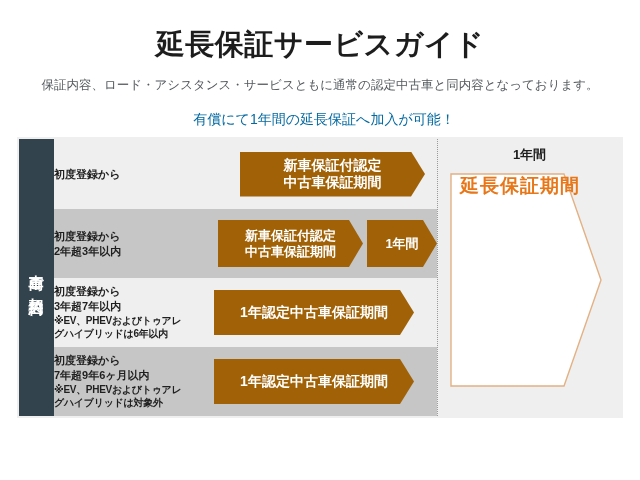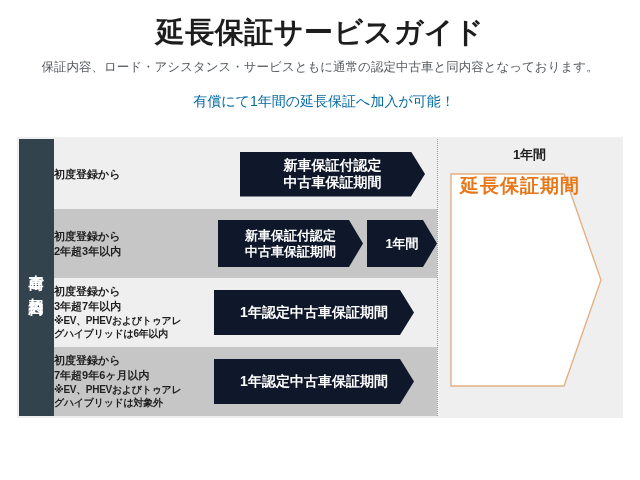--- a/index.html
+++ b/index.html
@@ -19,21 +19,21 @@
   .header {
     padding-top: 12px;
     text-align: center;
   }
   .main-title {
     font-size: 29px;
     font-weight: bold;
     color: #1d1d1d;
     letter-spacing: 0.5px;
     line-height: 1.15;
-    margin: 4px;
+    margin: 16px;
   }
   .subtitle {
     font-size: 12.5px;
     color: #555a5e;
     margin: 10px 0 12px 0;
     line-height: 1.3;
     white-space: nowrap;
   }
   .tagline {
     font-size: 14px;
@@ -121,21 +121,21 @@
     flex: 1;
     height: 100%;
     display: flex;
     align-items: center;
     gap: 4px;
   }
 
   
   .chev {
     position: relative;
-    background: #0f172a;
+    background: #a16207;
     color: #ffffff;
     display: flex;
     align-items: center;
     justify-content: center;
     text-align: center;
     font-weight: bold;
     line-height: 1.2;
     box-sizing: border-box;
     clip-path: polygon(0 0, calc(100% - 14px) 0, 100% 50%, calc(100% - 14px) 100%, 0 100%);
   }

